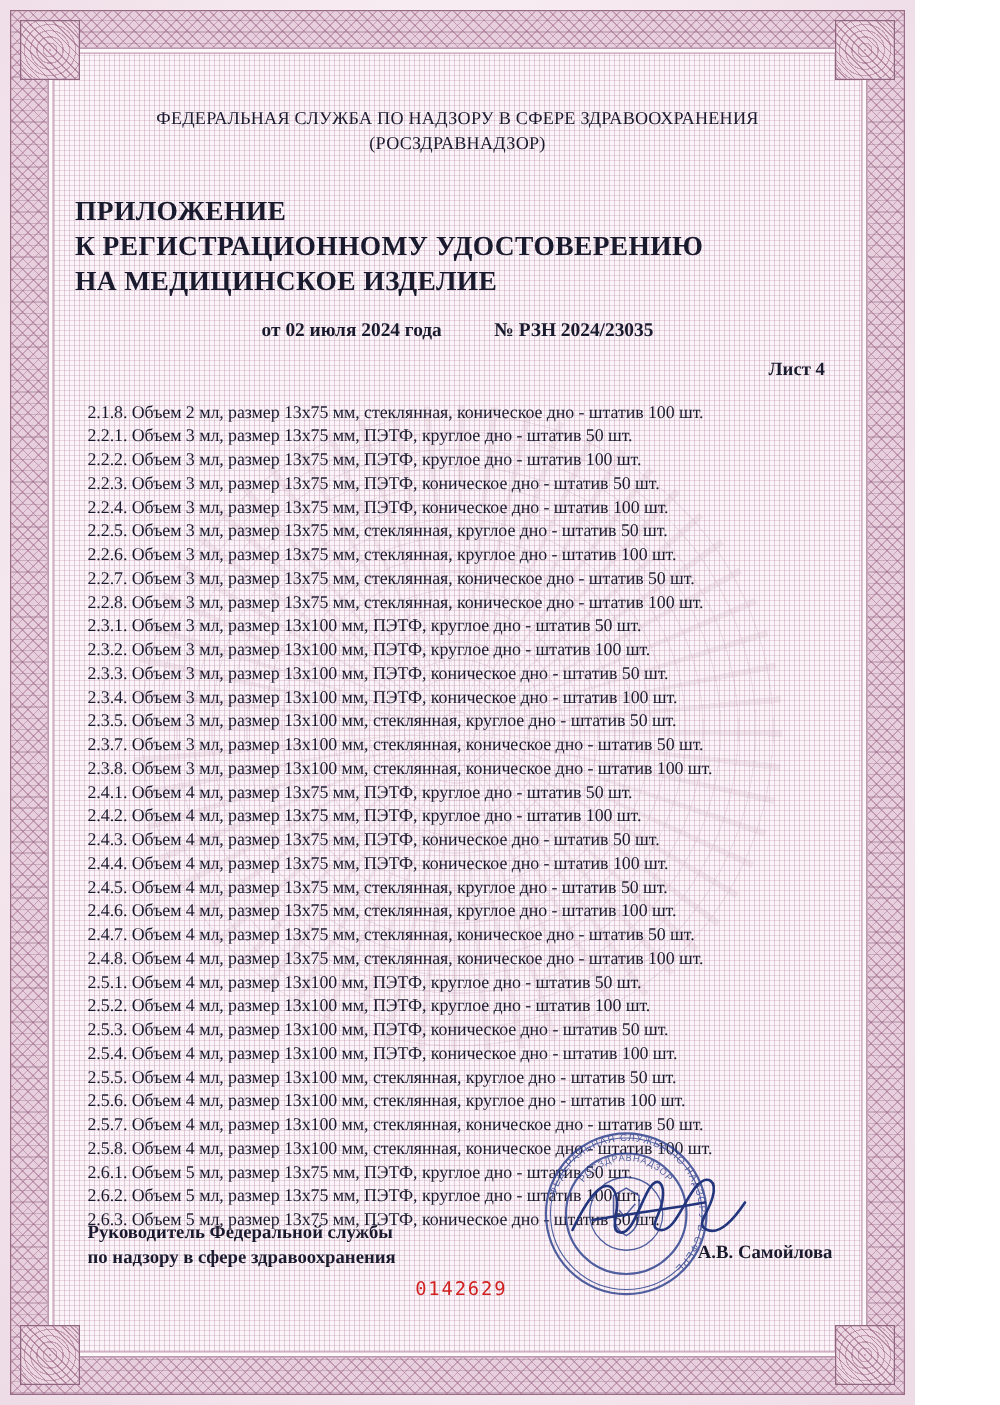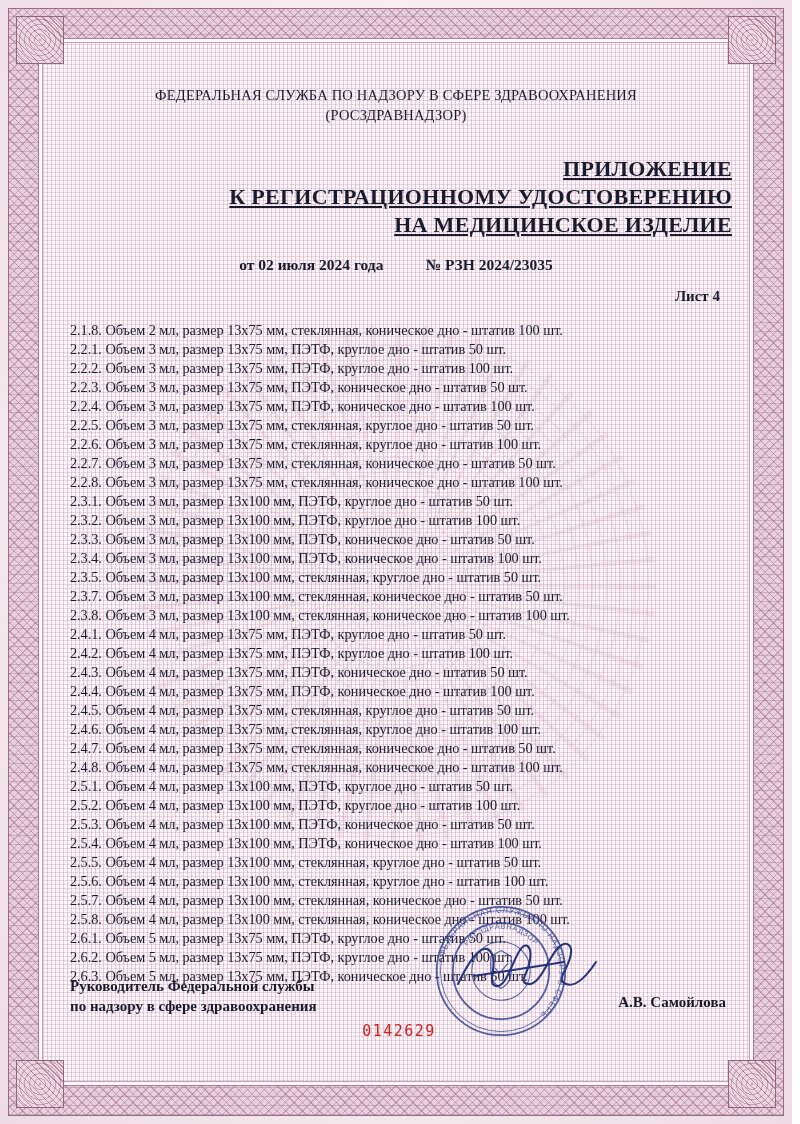--- a/index.html
+++ b/index.html
@@ -2,21 +2,21 @@
 <html lang="ru"><head>
 <meta charset="utf-8">
 <style>
   html, body {
     margin: 0;
     padding: 0;
     background: #ffffff;
   }
   .page {
     position: relative;
-    width: 792px;
+    width: 732px;
     height: 1124px;
     overflow: hidden;
     font-family: "Liberation Serif", serif;
     color: #1a1a2e;
     background:
       radial-gradient(ellipse at 50% 45%, #fdfbfd 0%, #faf2f6 45%, #f3e4ec 75%, #eddbe6 100%);
   }
 
   
   .border-outer {
@@ -73,27 +73,26 @@
   }
   .org {
     text-align: center;
     font-size: 14.5px;
     letter-spacing: 0.2px;
     line-height: 1.35;
     margin-top: 26px;
     white-space: pre-line;
   }
   .title {
-    text-align: right;
+    text-align: left;
     font-weight: bold;
     font-size: 22px;
     line-height: 1.28;
     margin-top: 30px;
     letter-spacing: 0.3px;
-    text-decoration: underline;
   }
   .title .l1 { display: block; }
   .title .l2 { display: block; }
   .title .l3 { display: block; }
 
   .meta {
     display: flex;
     justify-content: center;
     gap: 42px;
     margin-top: 16px;

